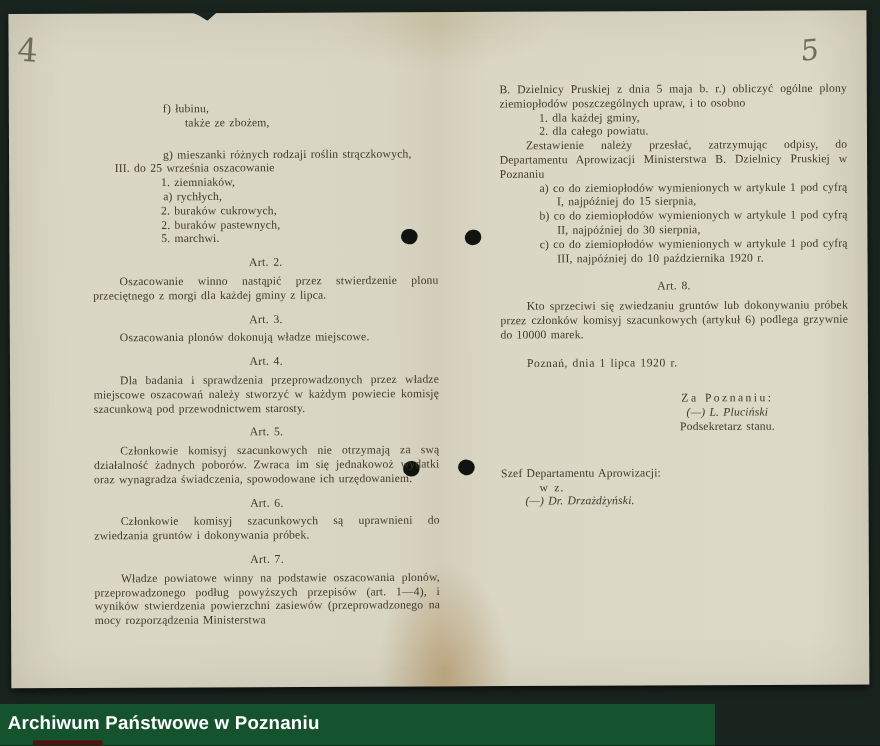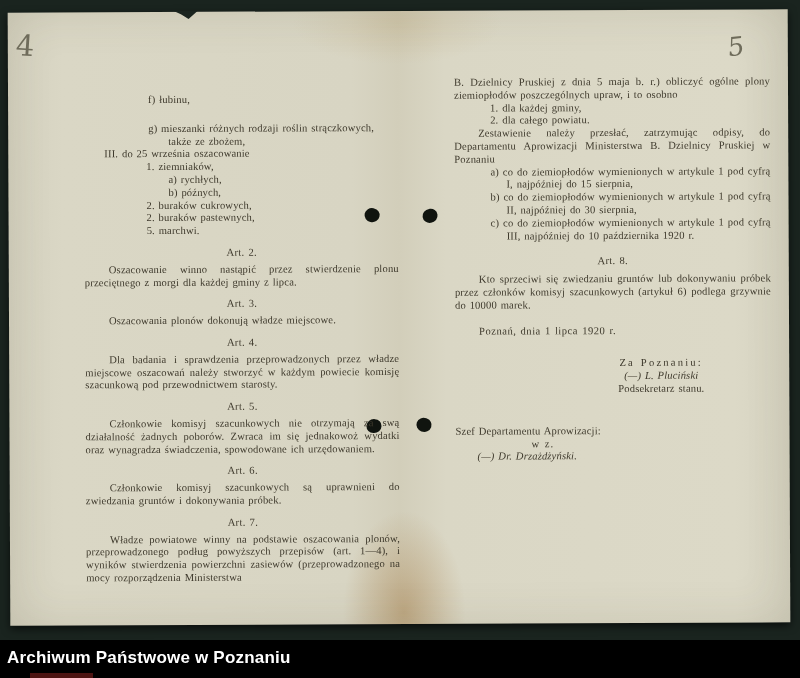--- a/index.html
+++ b/index.html
@@ -28,36 +28,36 @@
   
   .col{position:absolute;color:#3e392c;font-size:10.6px;line-height:12.8px;
        word-spacing:1px;letter-spacing:0.15px;}
   .col-left{left:76px;top:66px;width:314px;}
   .col-right{left:446px;top:66px;width:316px;}
   .line{white-space:nowrap;}
   .ind-f{margin-left:64px;margin-top:16px;}
   .ind-g2{margin-left:84px;}
   .ind-iii{margin-left:20px;}
   .ind-num{margin-left:62px;}
-  .ind-ab{margin-left:84px;}
+  .ind-ab{margin-left:64px;}
   .art-head{margin:9px 0 4px;text-align:center;letter-spacing:0.3px;}
   .col p{margin:0;text-align:justify;}
   .col p.ind{text-indent:24px;}
   .num-item{margin-left:36px;}
   .lett-item{margin-left:36px;padding-left:16px;text-indent:-16px;text-align:justify;font-family:Liberation Serif, serif;}
   .art8-head{margin:13px 0 5px;text-align:center;letter-spacing:0.3px;}
   .dateline{margin-top:13px !important;text-indent:24px;letter-spacing:0.5px;text-align:left !important;}
   .sig-min{margin:20px 30px 0 auto;width:160px;text-align:center;}
   .sig-min .spaced{letter-spacing:2.2px;}
   .sig-min .name{font-style:italic;}
   .sig-dep{margin-top:29px;}
-  .sig-dep .wz{margin-left:76px;letter-spacing:1px;}
+  .sig-dep .wz{margin-left:35px;letter-spacing:1px;}
   .sig-dep .name{margin-left:22px;font-style:italic;}
   
-  .footer-bar{position:absolute;left:0;top:640px;width:800px;height:38px;background:#000000;}
+  .footer-bar{position:absolute;left:0;top:640px;width:650px;height:38px;background:#14532d;}
   .footer-text{position:absolute;left:7px;top:8px;color:#fff;
                font-family:"Liberation Sans", sans-serif;font-weight:bold;
                font-size:17px;letter-spacing:0.2px;}
   .red-strip{position:absolute;left:30px;top:33px;width:63px;height:5px;background:#4d1412;}
 </style>
 </head>
 <body>
 
 <div class="stage">
 
@@ -67,26 +67,25 @@
     <div class="pencil pencil-left">4</div>
     <div class="pencil pencil-right">5</div>
 
     <div class="hole hole-1"></div>
     <div class="hole hole-2"></div>
     <div class="hole hole-3"></div>
     <div class="hole hole-4"></div>
 
     <div class="col col-left">
       <div class="line ind-f">f) łubinu,</div>
+      <div class="line ind-g2">także ze zbożem,</div>
       <div class="line ind-f">g) mieszanki różnych rodzaji roślin strączkowych,</div>
-      <div class="line ind-g2">także ze zbożem,</div>
       <div class="line ind-iii">III. do 25 września oszacowanie</div>
       <div class="line ind-num">1. ziemniaków,</div>
       <div class="line ind-ab">a) rychłych,</div>
-      <div class="line ind-ab">b) późnych,</div>
       <div class="line ind-num">2. buraków cukrowych,</div>
       <div class="line ind-num">2. buraków pastewnych,</div>
       <div class="line ind-num">5. marchwi.</div>
 
       <div>
         <div class="art-head">Art. 2.</div>
         <p class="ind">Oszacowanie winno nastąpić przez stwierdzenie plonu przeciętnego z morgi dla każdej gminy z lipca.</p>
       </div>
       <div>
         <div class="art-head">Art. 3.</div>

